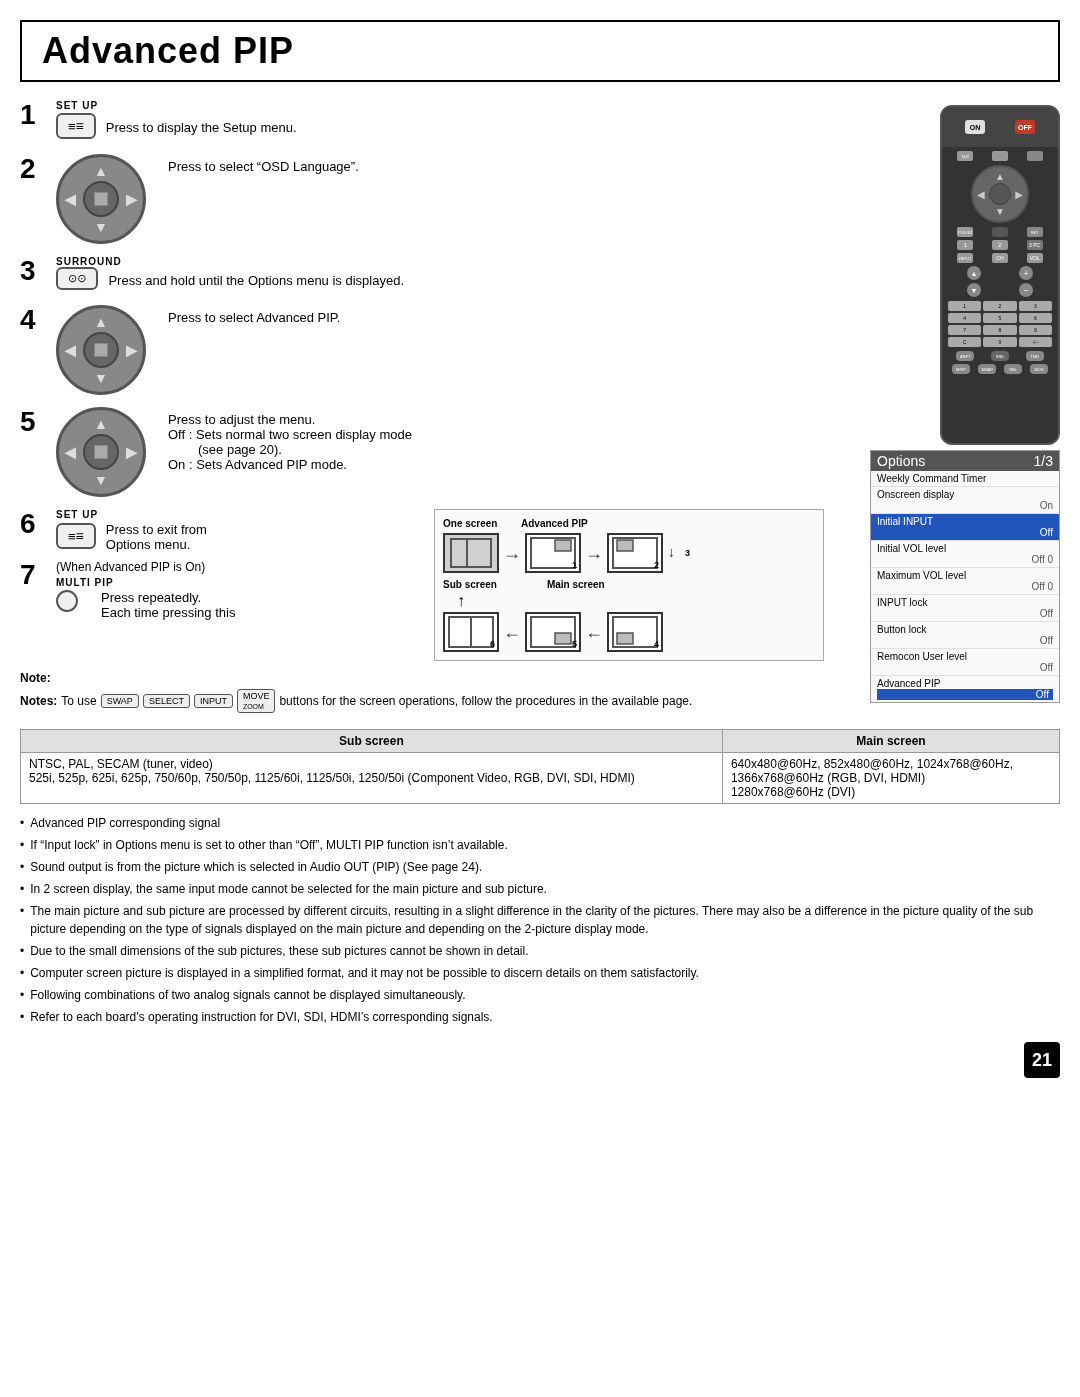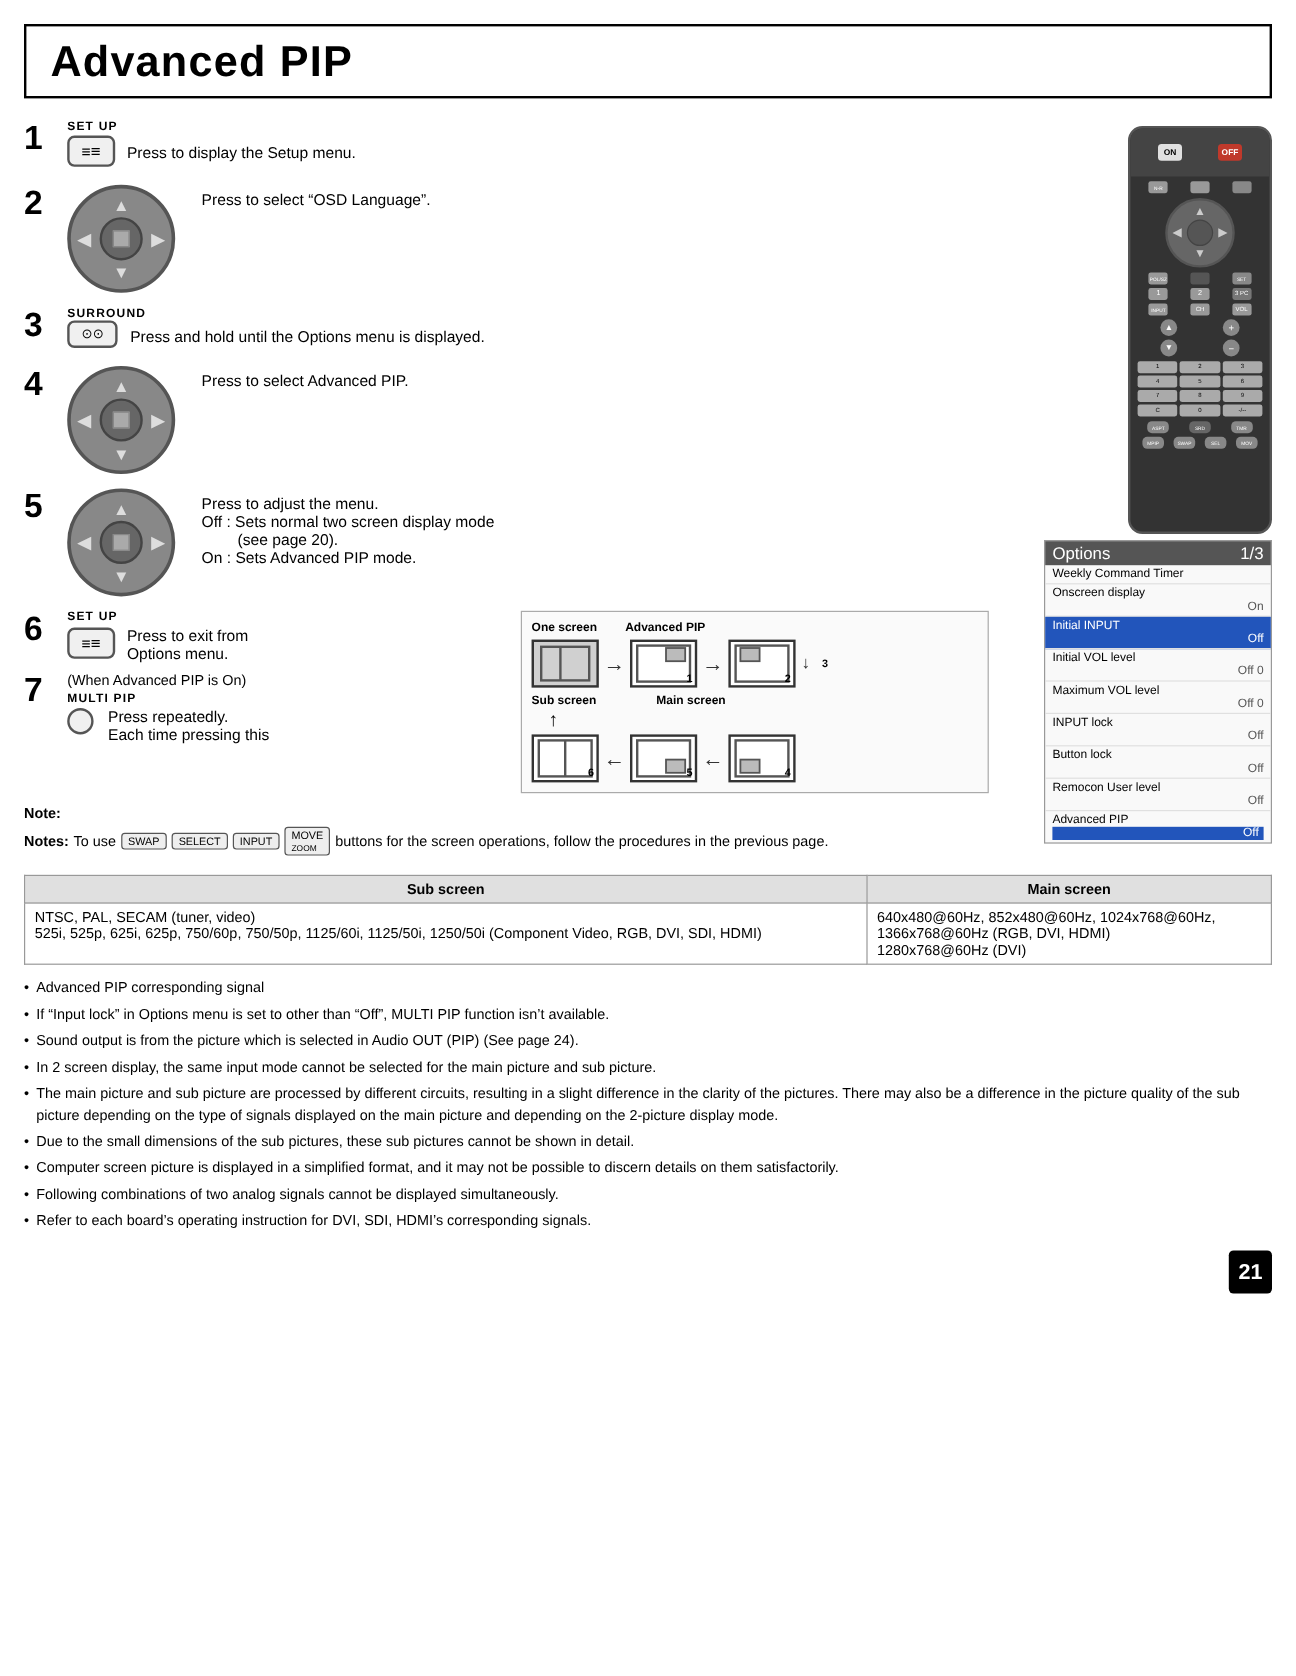--- a/index.html
+++ b/index.html
@@ -530,21 +530,21 @@
                 </div>
               </div>
             </div>
           </div>
 
           <div class="step-block" style="margin-top:8px; margin-bottom:0;">
             <div class="step-num">7</div>
             <div class="step-content">
               <div style="font-size:12px; margin-bottom:3px;">(When Advanced PIP is On)</div>
               <span class="label-multipip">MULTI PIP</span>
-              <div style="display:flex; align-items:flex-start; gap:12px;">
+              <div style="display:flex; align-items:flex-start; gap:23px;">
                 <div class="btn-multipip"></div>
                 <div>
                   <div>Press repeatedly.</div>
                   <div>Each time pressing this</div>
                 </div>
               </div>
             </div>
           </div>
         </div>
 
@@ -626,21 +626,21 @@
       <div style="margin-bottom:4px; font-size:12px;">
         <span class="note-bold">Note:</span>
       </div>
       <div style="display:flex; align-items:center; gap:4px; font-size:12px; margin-bottom:4px; flex-wrap:wrap;">
         <span class="note-bold">Notes:</span>
         <span>To use</span>
         <span class="inline-btn">SWAP</span>
         <span class="inline-btn">SELECT</span>
         <span class="inline-btn">INPUT</span>
         <span class="inline-btn">MOVE<br><span style="font-size:7px;">ZOOM</span></span>
-        <span>buttons for the screen operations, follow the procedures in the previous page.</span>
+        <span>buttons for the screen operations, follow the procedures in the available page.</span>
       </div>
     </div>
 
     <div class="right-column">
 
       <div class="remote-img">
         <div class="remote-top">
           <div class="remote-btn-on">ON</div>
           <div class="remote-btn-off">OFF</div>
         </div>

